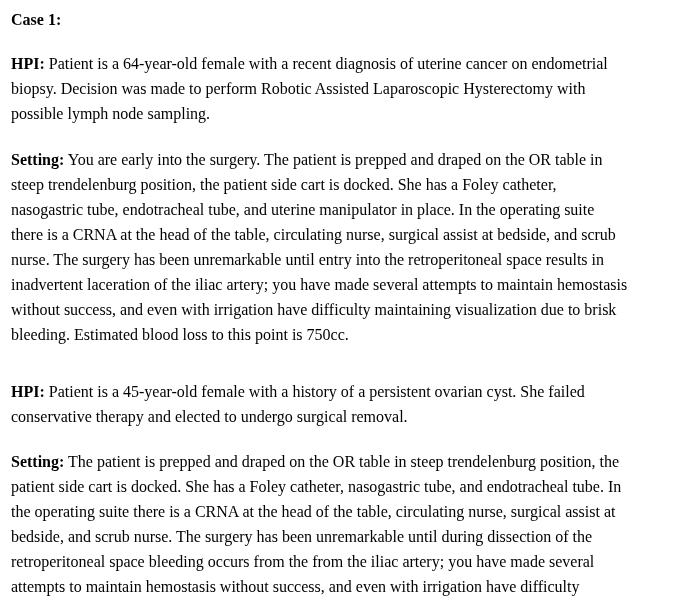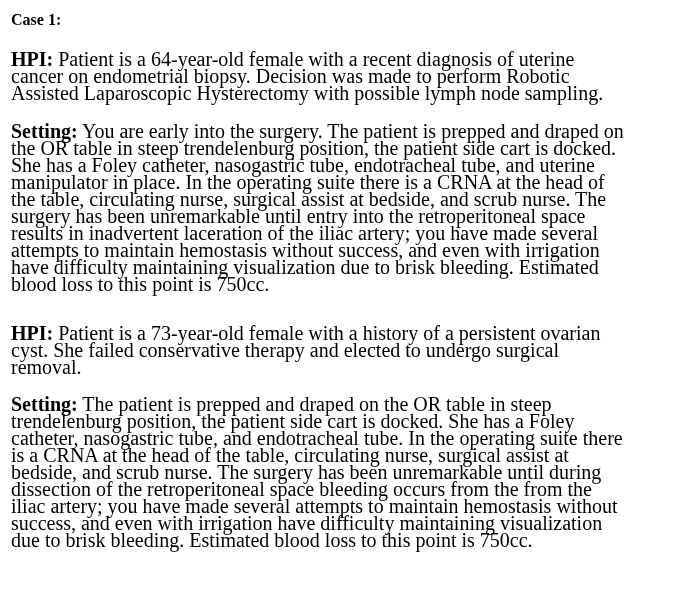--- a/index.html
+++ b/index.html
@@ -22,22 +22,22 @@
     background: #ffffff;
     border-radius: 25px;
   }
   .case-heading {
     font-size: 16px;
     line-height: 20.7px;
     font-weight: bold;
     margin: 0 0 20.7px 0;
   }
   .para {
-    font-size: 20px;
-    line-height: 17px;
+    font-size: 16px;
+    line-height: 25px;
     margin: 0 0 20.7px 0;
     text-align: left;
   }
   .para .lead {
     font-weight: bold;
   }
   .case-section + .case-section {
     padding-top: 11px; 
   }
 </style>
@@ -49,18 +49,18 @@
   <section class="case-section">
     <h2 class="case-heading">Case 1:</h2>
 
     <p class="para"><strong class="lead">HPI:</strong> <span>Patient is a 64-year-old female with a recent diagnosis of uterine cancer on endometrial biopsy. Decision was made to perform Robotic Assisted Laparoscopic Hysterectomy with possible lymph node sampling.</span></p>
 
     <p class="para"><strong class="lead">Setting:</strong> <span>You are early into the surgery. The patient is prepped and draped on the OR table in steep trendelenburg position, the patient side cart is docked. She has a Foley catheter, nasogastric tube, endotracheal tube, and uterine manipulator in place. In the operating suite there is a CRNA at the head of the table, circulating nurse, surgical assist at bedside, and scrub nurse. The surgery has been unremarkable until entry into the retroperitoneal space results in inadvertent laceration of the iliac artery; you have made several attempts to maintain hemostasis without success, and even with irrigation have difficulty maintaining visualization due to brisk bleeding. Estimated blood loss to this point is 750cc.</span></p>
   </section>
 
   <section class="case-section">
 
-    <p class="para"><strong class="lead">HPI:</strong> <span>Patient is a 73-year-old female with a history of a persistent ovarian cyst. She failed conservative therapy and elected to undergo surgical removal.</span></p>
+    <p class="para"><strong class="lead">HPI:</strong> <span>Patient is a 45-year-old female with a history of a persistent ovarian cyst. She failed conservative therapy and elected to undergo surgical removal.</span></p>
 
     <p class="para"><strong class="lead">Setting:</strong> <span>The patient is prepped and draped on the OR table in steep trendelenburg position, the patient side cart is docked. She has a Foley catheter, nasogastric tube, and endotracheal tube. In the operating suite there is a CRNA at the head of the table, circulating nurse, surgical assist at bedside, and scrub nurse. The surgery has been unremarkable until during dissection of the retroperitoneal space bleeding occurs from the from the iliac artery; you have made several attempts to maintain hemostasis without success, and even with irrigation have difficulty maintaining visualization due to brisk bleeding. Estimated blood loss to this point is 750cc.</span></p>
   </section>
 
 </div>
 
 </body></html>

